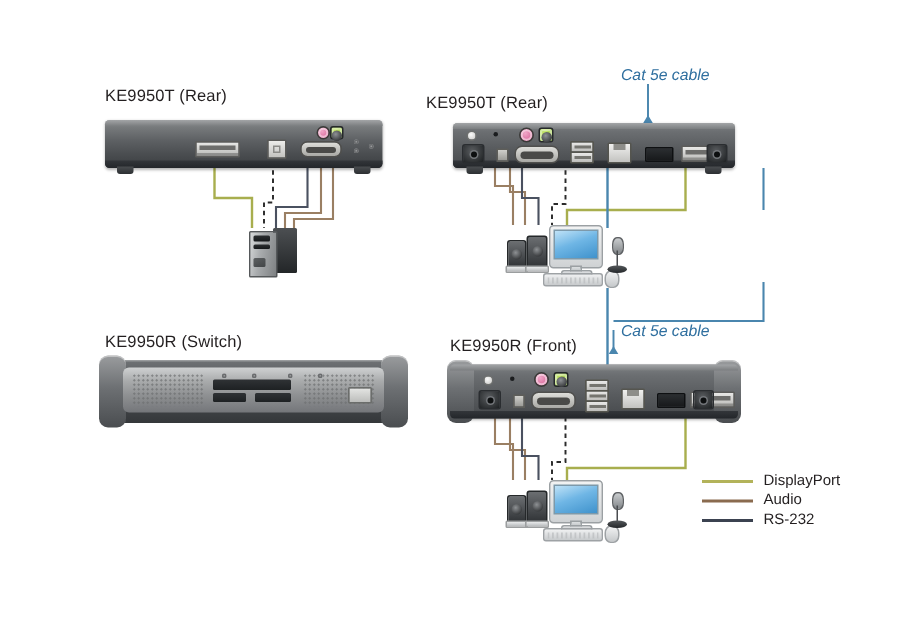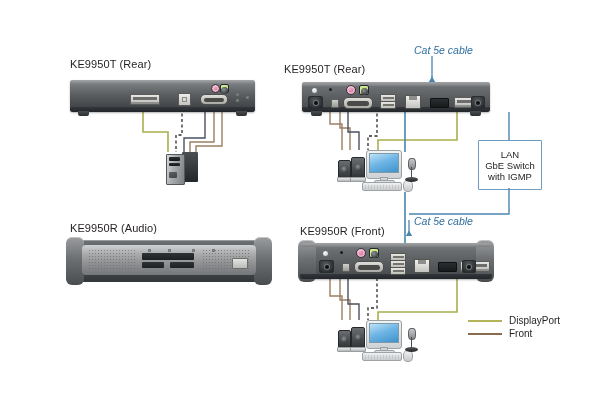--- a/index.html
+++ b/index.html
@@ -113,21 +113,21 @@
     border:1px solid #55585a;border-radius:1px;}
   .pc-bay{position:absolute;background:linear-gradient(180deg,#2c2f31,#15181a);border-radius:1px;}
 </style>
 </head>
 <body>
 
 <div class="stage">
 
   <div class="lbl" style="left:70px;top:58px;">KE9950T (Rear)</div>
   <div class="lbl" style="left:284px;top:63px;">KE9950T (Rear)</div>
-  <div class="lbl" style="left:70px;top:222px;">KE9950R (Audio)</div>
+  <div class="lbl" style="left:70px;top:222px;">KE9950R (Switch)</div>
   <div class="lbl" style="left:300px;top:225px;">KE9950R (Front)</div>
 
   <div class="blbl" style="left:414px;top:44px;">Cat 5e cable</div>
   <div class="blbl" style="left:414px;top:215px;">Cat 5e cable</div>
 
   <svg class="wires">
 
     <path d="M143,108 L143,132 L168,132 L168,152" fill="none" stroke="#a8ae4e" stroke-width="1.6"></path>
 
     <path d="M182,108 L182,135 L176,135 L176,152" fill="none" stroke="#2b2b2b" stroke-width="1.3" stroke-dasharray="3,2.5"></path>
@@ -194,25 +194,20 @@
     <div class="dip" style="position:absolute;left:29px;top:17px;width:6px;height:7px;"></div>
     <div class="port db9" style="left:41px;top:15px;width:28px;height:10px;"></div>
     <div class="port usba" style="left:78px;top:12px;width:14px;height:6px;"></div>
     <div class="port usba" style="left:78px;top:19px;width:14px;height:6px;"></div>
     <div class="port rj45" style="left:103px;top:13px;width:14px;height:12px;"></div>
     <div class="dark-rect" style="position:absolute;left:128px;top:16px;width:17px;height:8px;"></div>
     <div class="port dp" style="left:152px;top:15px;width:28px;height:9px;"></div>
     <div class="port pwr" style="right:5px;top:14px;width:12px;height:11px;"></div>
   </div>
 
-  <div class="lanbox" style="left:478px;top:140px;width:62px;height:48px;">
-    <span>LAN</span>
-    <span>GbE Switch</span>
-    <span>with IGMP</span>
-  </div>
   <svg class="wires">
     <path d="M509,112 L509,140" fill="none" stroke="#4a86ae" stroke-width="1.4"></path>
     <path d="M509,188 L509,214 L409,214" fill="none" stroke="#4a86ae" stroke-width="1.4"></path>
     <path d="M432,56 L432,50 L478,50" fill="none" stroke="#4a86ae" stroke-width="1.2" opacity="0"></path>
   </svg>
 
   <div class="dev" style="left:68px;top:240px;width:202px;height:42px;">
     <div class="rfront"></div>
     <div class="cap" style="left:-2px;"></div>
     <div class="cap" style="right:-2px;"></div>
@@ -303,17 +298,23 @@
     <div class="lrow">
       <span class="lswatch">
           <i style="background: rgb(179, 179, 90);"></i>
         </span>
       <span class="ltext">DisplayPort</span>
     </div>
     <div class="lrow">
       <span class="lswatch">
           <i style="background: rgb(138, 107, 79);"></i>
         </span>
-      <span class="ltext">Front</span>
+      <span class="ltext">Audio</span>
     </div>
+    <div class="lrow">
+      <span class="lswatch">
+          <i style="background: rgb(59, 66, 80);"></i>
+        </span>
+      <span class="ltext">RS-232</span>
+    </div>
   </div>
 
 </div>
 
 </body></html>

